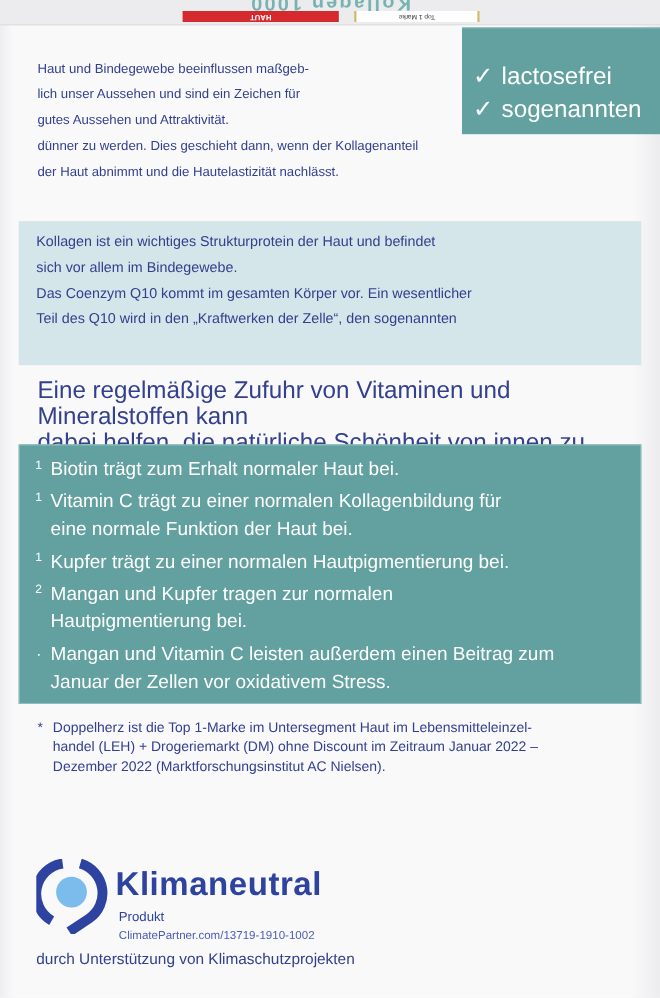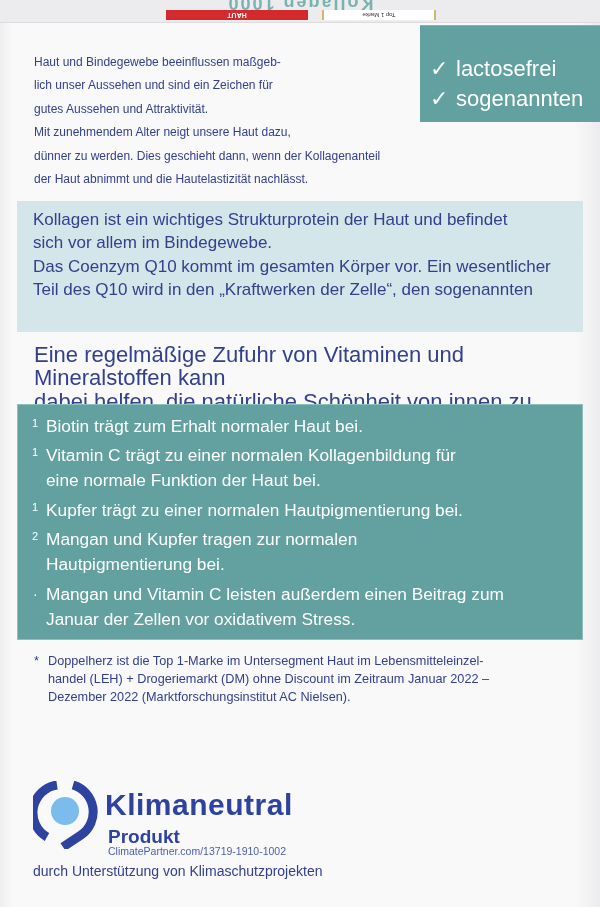--- a/index.html
+++ b/index.html
@@ -53,21 +53,21 @@
   .badge-line .check { display:inline-block; width:26px; }
   .badge-line.l1 { top:30px; }
   .badge-line.l2 { top:60px; }
 
   .info-box {
     position:absolute; left:17px; top:201px; width:566px; height:131px;
     background:#d4e6e9;
   }
   .info-text {
     position:absolute; left:16px; top:7px; width:545px;
-    font-size:17px; line-height:23.4px; color:#33408e;
+    font-size:13px; line-height:23.4px; color:#33408e;
   }
 
   .mid-text {
     position:absolute; left:34px; top:343px; width:560px;
     font-size:22px; line-height:23.4px; color:#33408e;
   }
 
   .claims-box {
     position:absolute; left:17px; top:404px; width:566px; height:236px;
     background:#62a19f;
@@ -98,21 +98,21 @@
   
   .climate-logo {
     position:absolute; left:33px; top:781px; width:66px; height:68px;
   }
   .climate-title {
     position:absolute; left:105px; top:788px; color:#2e43a0;
     font-size:30px; font-weight:bold; letter-spacing:0.5px;
   }
   .climate-sub {
     position:absolute; left:108px; top:826px; color:#2e43a0;
-    font-size:19px; font-weight:bold;
+    font-size:12px; font-weight:normal;
   }
   .climate-url {
     position:absolute; left:108px; top:845px; color:#4a5db0;
     font-size:10.5px;
   }
   .climate-support {
     position:absolute; left:33px; top:863px; color:#33408e;
     font-size:14px;
   }
 </style>
@@ -124,21 +124,20 @@
   <div class="top-flap">
     <div class="flap-title">Kollagen 1000</div>
     <div class="flap-red">HAUT</div>
     <div class="flap-badge">Top 1 Marke</div>
   </div>
 
   <div class="intro">
     <div>Haut und Bindegewebe beeinflussen maßgeb-</div>
     <div>lich unser Aussehen und sind ein Zeichen für</div>
     <div>gutes Aussehen und Attraktivität.</div>
-    <div>Mit zunehmendem Alter neigt unsere Haut dazu,</div>
     <div style="white-space:nowrap">dünner zu werden. Dies geschieht dann, wenn der Kollagenanteil</div>
     <div style="white-space:nowrap">der Haut abnimmt und die Hautelastizität nachlässt.</div>
   </div>
 
   <div class="badge-box">
     <div class="badge-line l1">
       <span class="check">✓</span><span>lactosefrei</span>
     </div>
     <div class="badge-line l2">
       <span class="check">✓</span><span>sogenannten</span>

